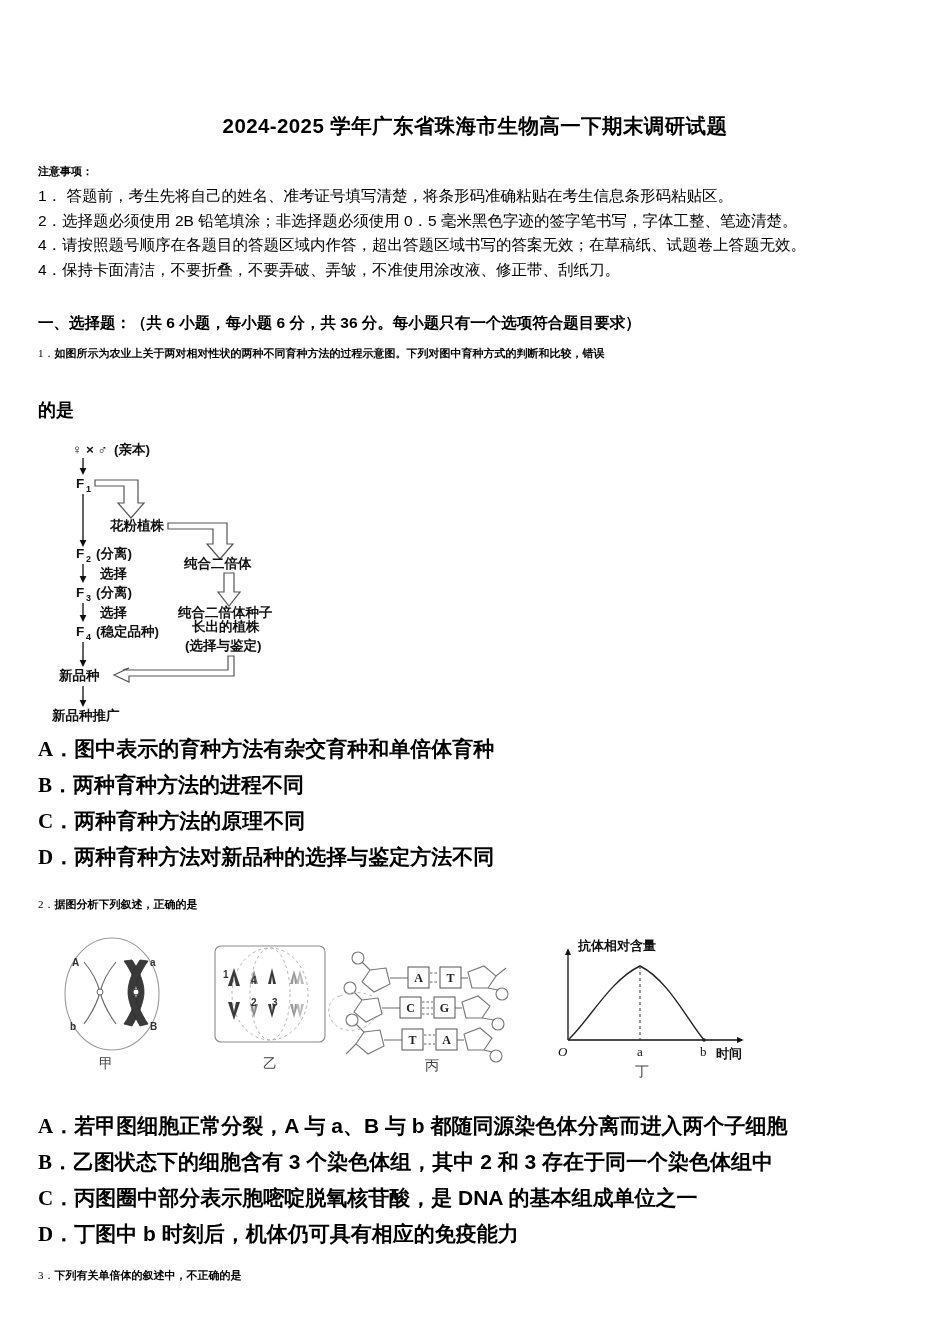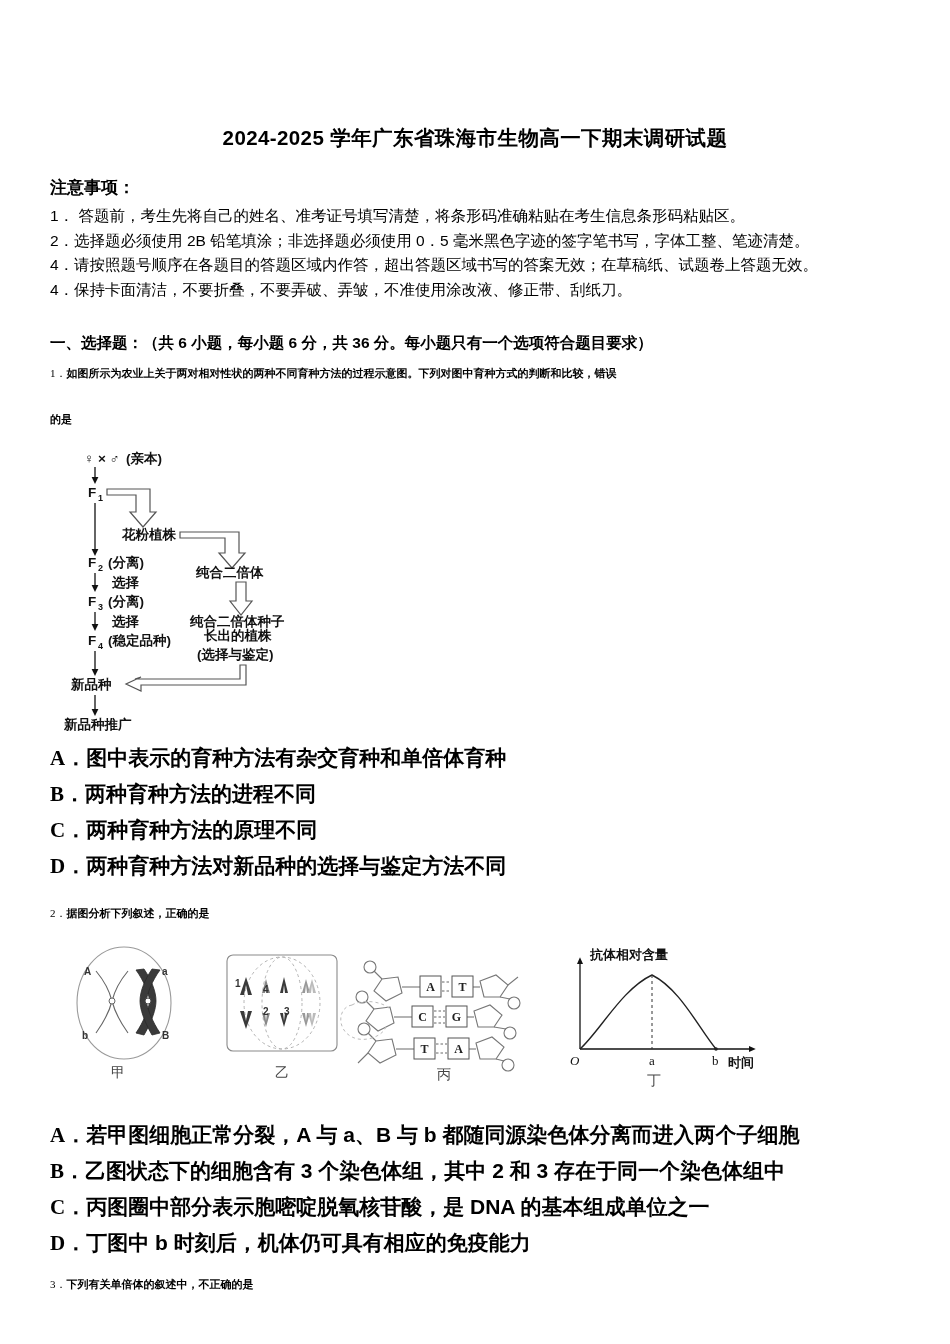--- a/index.html
+++ b/index.html
@@ -12,40 +12,40 @@
     height: 1344px;
     font-family: "Liberation Serif", "DejaVu Serif", serif;
     color: #000000;
     position: relative;
     overflow: hidden;
   }
   .page {
     width: 950px;
     height: 1344px;
     position: relative;
-    padding: 12px;
+    padding: 0;
     box-sizing: border-box;
   }
 
   .doc-title {
     text-align: center;
     font-weight: bold;
     font-size: 20.5px;
     letter-spacing: 0.4px;
     margin: 0;
     padding-top: 112px;
     font-family: "Liberation Sans", "DejaVu Sans", sans-serif;
   }
 
   .notice-block {
     margin: 24px 0 0 0;
     padding: 0 26px 0 38px;
   }
   .notice-head {
-    font-size: 17px;
+    font-size: 11px;
     font-weight: bold;
     margin-bottom: 5px;
     font-family: Liberation Sans, sans-serif;
     margin-top: 7px;
   }
   .notice-line {
     font-size: 15.5px;
     line-height: 24.5px;
     font-family: "Liberation Sans", "DejaVu Sans", sans-serif;
     white-space: nowrap;
@@ -67,25 +67,25 @@
     font-family: "Liberation Sans", "DejaVu Sans", sans-serif;
     font-weight: bold;
     margin-top: 3px;
   }
   .q-stem .qnum {
     font-family: "Liberation Serif", serif;
     font-weight: normal;
   }
   .q-stem-cont {
     padding: 0 26px 0 38px;
-    font-size: 11px;
+    font-size: 18px;
     line-height: 31px;
     font-family: "Liberation Sans", "DejaVu Sans", sans-serif;
     font-weight: bold;
-    margin-top: 15px;
+    margin-top: 26px;
   }
 
   .options {
     padding: 0 26px 0 38px;
     margin-top: 6px;
   }
   .opt-row {
     font-size: 21px;
     line-height: 36px;
     font-family: "Liberation Sans", "DejaVu Sans", sans-serif;

